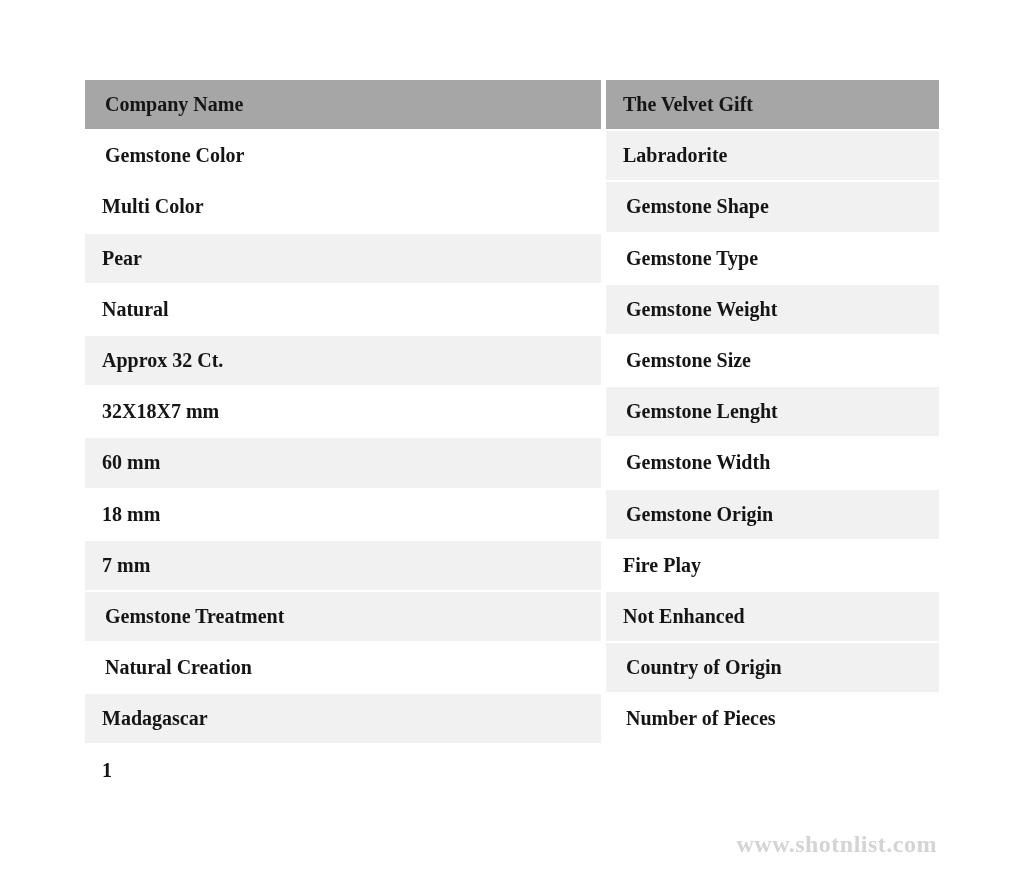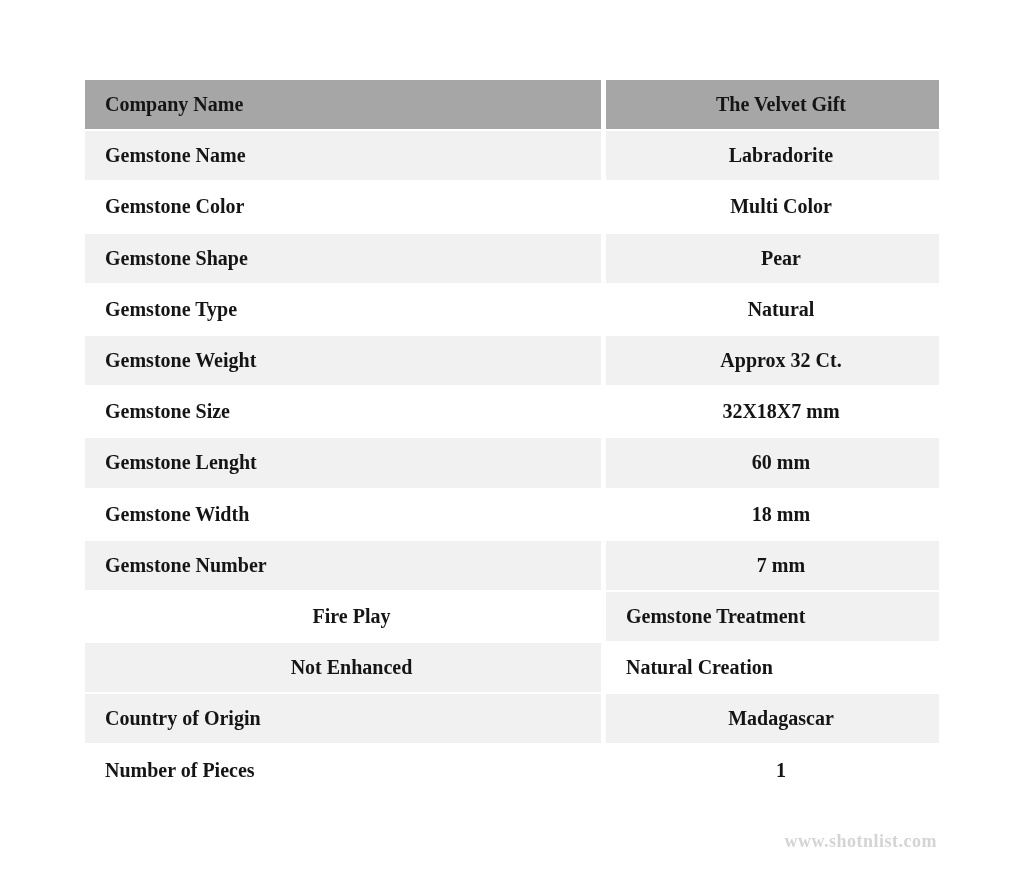--- a/index.html
+++ b/index.html
@@ -29,56 +29,53 @@
   .cell {
     display: flex;
     align-items: center;
     font-weight: bold;
     font-size: 20px;
     color: var(--text-color, #151515);
     white-space: nowrap;
     overflow: hidden;
   }
   .cell.label-col { padding-left: 20px; }
-  .cell.value-col { padding-left: 17px; justify-content: center; }
+  .cell.value-col { padding-left: 17px; }
   .cell.head { background: var(--header-bg, #a6a6a6); }
   .cell.stripe { background: var(--stripe-bg, #f1f1f1); }
   .cell.plain { background: #ffffff; }
   .watermark {
     position: absolute;
     left: 85px;
     top: 831px;
     width: 852px;
     text-align: right;
     font-weight: bold;
-    font-size: 18px;
+    font-size: 24px;
     letter-spacing: 0.5px;
     color: var(--watermark-color, #d4d4d4);
   }
 </style>
 </head>
 <body style="--header-bg: #a6a6a6; --stripe-bg: #f1f1f1; --text-color: #151515; --watermark-color: #d4d4d4;">
 
 <div class="attr-table">
   <div class="cell head label-col">
     <span>Company Name</span>
   </div>
   <div class="cell head value-col">
     <span>The Velvet Gift</span>
   </div>
 
-  <div class="cell label-col stripe">
-    <span>Gemstone Name</span>
+  <div class="cell label-col plain">
+    <span>Gemstone Color</span>
   </div>
+
   <div class="cell value-col stripe">
     <span>Labradorite</span>
-  </div>
-
-  <div class="cell label-col plain">
-    <span>Gemstone Color</span>
   </div>
   <div class="cell value-col plain">
     <span>Multi Color</span>
   </div>
 
   <div class="cell label-col stripe">
     <span>Gemstone Shape</span>
   </div>
   <div class="cell value-col stripe">
     <span>Pear</span>
@@ -113,21 +110,21 @@
   </div>
 
   <div class="cell label-col plain">
     <span>Gemstone Width</span>
   </div>
   <div class="cell value-col plain">
     <span>18 mm</span>
   </div>
 
   <div class="cell label-col stripe">
-    <span>Gemstone Number</span>
+    <span>Gemstone Origin</span>
   </div>
   <div class="cell value-col stripe">
     <span>7 mm</span>
   </div>
 
   <div class="cell value-col plain">
     <span>Fire Play</span>
   </div>
 
   <div class="cell label-col stripe">

